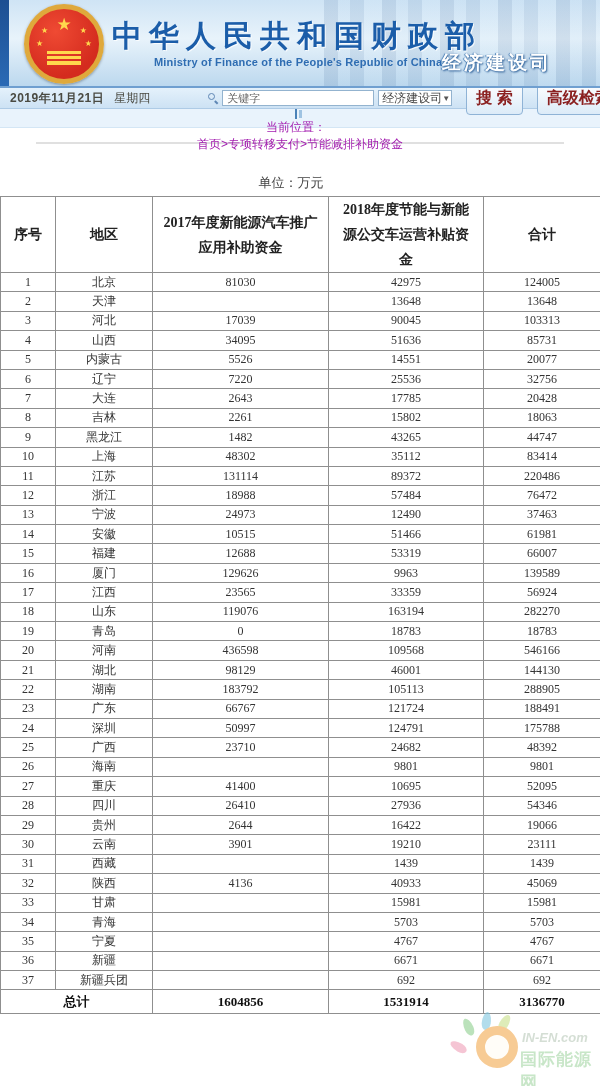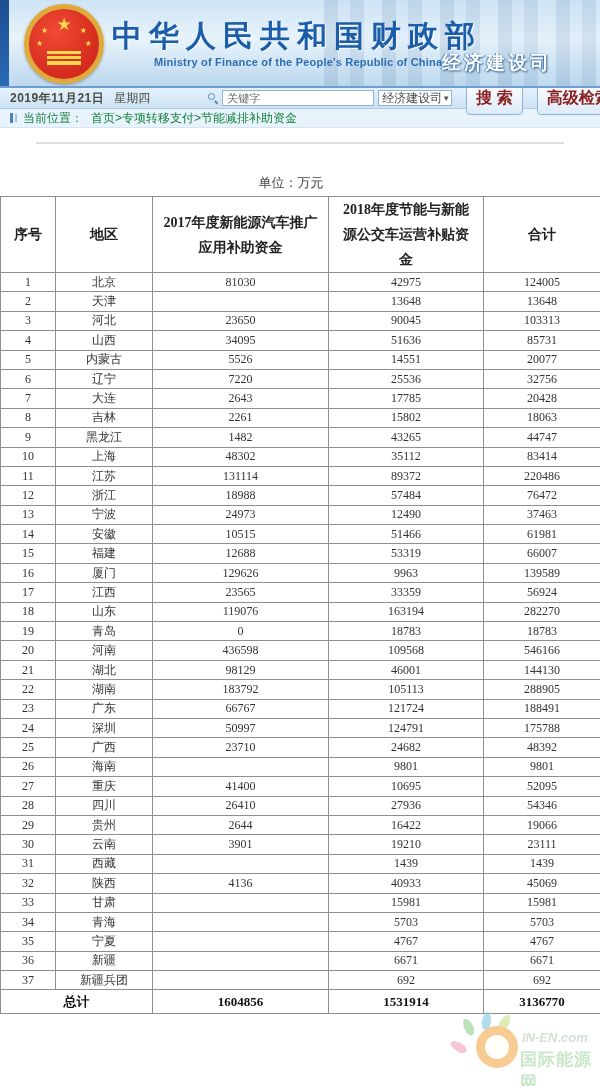--- a/index.html
+++ b/index.html
@@ -48,21 +48,21 @@
     font-size:11px; color:#666; padding:4px 4px; font-family:"Liberation Sans",sans-serif; }
   .dept-select { margin-left:4px; width:74px; height:16px; border:1px solid #93b3cf; background:#fff;
     display:flex; align-items:center; justify-content:space-between; padding:0 3px; color:#444; cursor:pointer; }
   .dept-select .arrow { font-size:8px; color:#555; }
   .tb-btn { margin-left:14px; height:17px; padding:16px 9px; display:flex; align-items:center;
     border:1px solid #8fb3d6; border-radius:4px; color:#8b2020; font-weight:bold; font-size:16px;
     background:linear-gradient(180deg,#ffffff,#dcebf8); cursor:pointer; white-space:nowrap; }
 
   
   .breadcrumb { height:19px; background:#e9f3fc; border-bottom:1px solid #d4e6f5;
-    display:flex; align-items:center; font-size:12px; color:#15803d; padding:0 8px; }
+    display:flex; align-items:center; font-size:12px; color:#a21caf; padding:0 8px;flex-direction:column; }
   .bc-icon { width:7px; height:10px; margin:0 6px 0 2px; display:flex; gap:2px; }
   .bc-icon i { display:block; width:3px; height:10px; background:#4a82b8; }
   .bc-icon i:last-child { background:#9fc3e2; height:8px; margin-top:1px; }
   .bc-label { margin-right:8px; }
 
   
   .doc-title { margin-top:23px; text-align:center; font-size:20px; font-weight:bold;
     color:#2c5276; font-family:"Liberation Serif","DejaVu Serif",serif; letter-spacing:1px; }
   .title-rule { margin:14px 36px 0 36px; border-top:2px solid #e0e0e0; }
   .unit-note { margin:30px 18px 4px 0; text-align:center; font-size:13px; color:#444;
@@ -173,21 +173,21 @@
         <tr>
         <td>2</td>
         <td>天津</td>
         <td></td>
         <td>13648</td>
         <td>13648</td>
       </tr>
         <tr>
         <td>3</td>
         <td>河北</td>
-        <td>23650</td>
+        <td>17039</td>
         <td>90045</td>
         <td>103313</td>
       </tr>
         <tr>
         <td>4</td>
         <td>山西</td>
         <td>34095</td>
         <td>51636</td>
         <td>85731</td>
       </tr>

